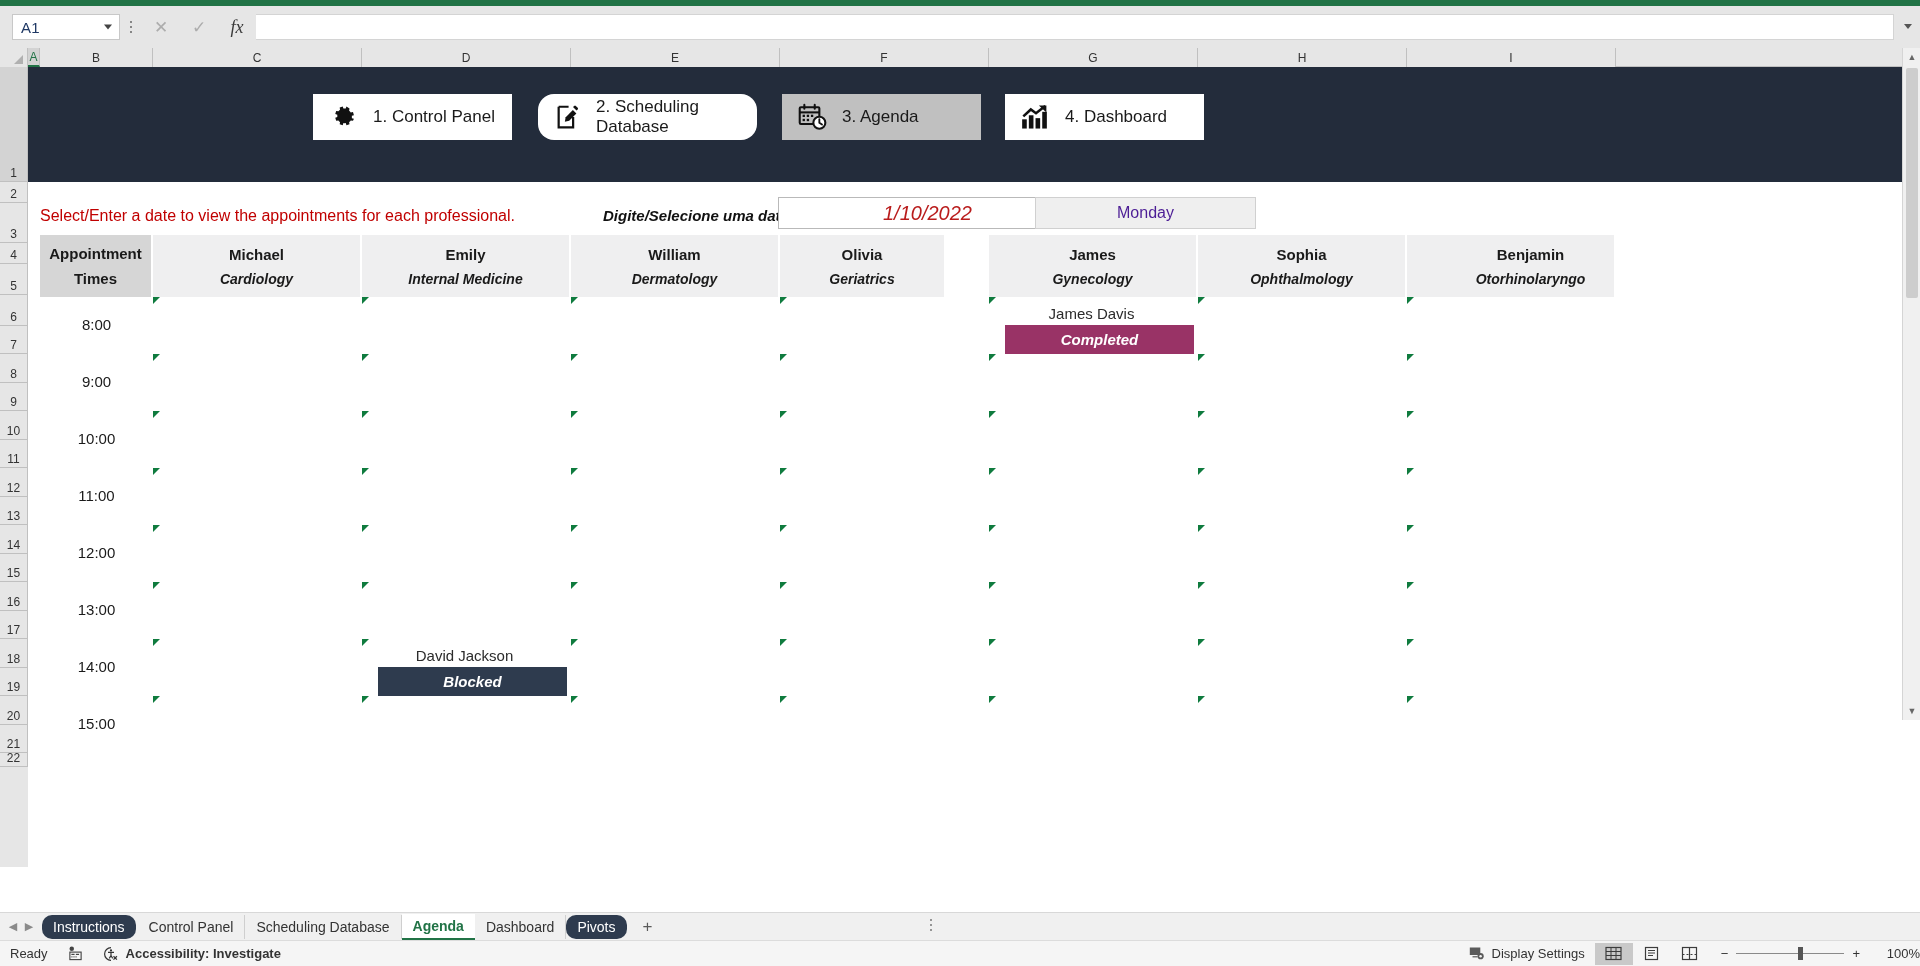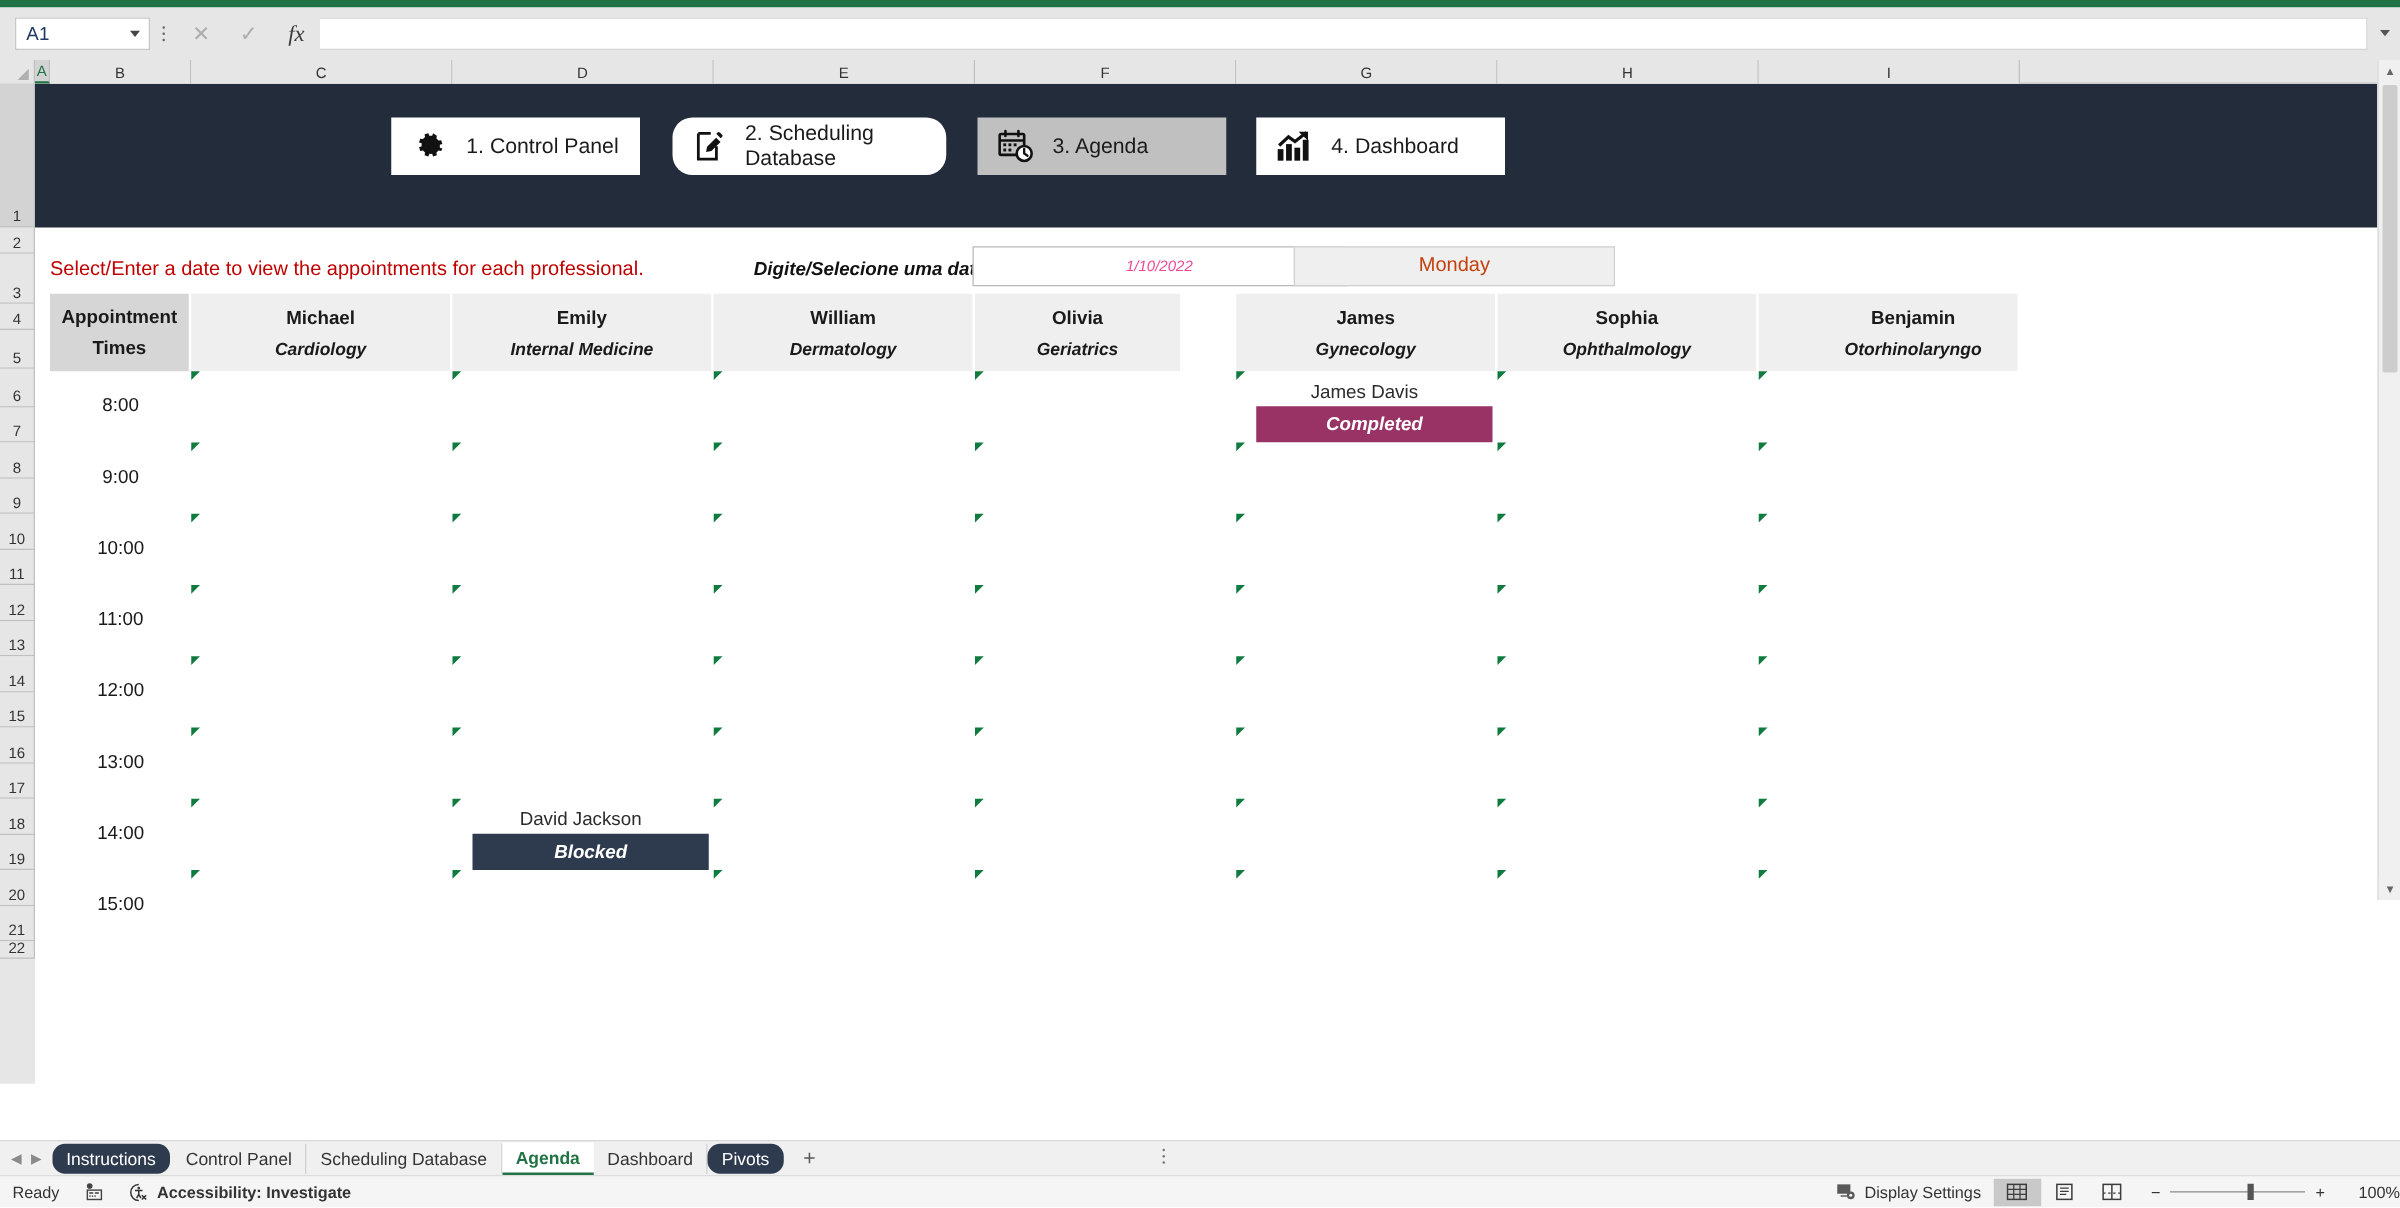--- a/index.html
+++ b/index.html
@@ -119,27 +119,27 @@
     font-size: 16px; color: #c00000;
   }
   .datelabel {
     position: absolute; left: 575px; top: 140px;
     font-size: 15px; font-weight: bold; font-style: italic; color: #111;
   }
   .datebox {
     position: absolute; left: 750px; top: 130px; width: 299px; height: 32px;
     background: #ffffff; border: 1px solid #b9b9b9;
     display: flex; align-items: center; justify-content: center;
-    font-size: 12px; font-style: italic; color: #ec4899;
+    font-size: 20px; font-style: italic; color: #b91c1c;
   }
   .daybox {
-    position: absolute; left: 1007px; top: 130px; width: 257px; height: 32px;
+    position: absolute; left: 1007px; top: 130px; width: 221px; height: 32px;
     background: #efefef; border: 1px solid #d0d0d0;
     display: flex; align-items: center; justify-content: center;
-    font-size: 16px; color: #c2410c;
+    font-size: 16px; color: #4c1d95;
   }
 
   
   .agenda { position: absolute; left: 12px; top: 168px; }
   .hdrrow { position: absolute; left: 0; top: 0; height: 62px; }
   .hcell {
     position: absolute; top: 0; height: 62px; background: #efeff0;
     border-right: 2px solid #ffffff;
     display: flex; flex-direction: column; align-items: center; justify-content: center;
     gap: 8px;

